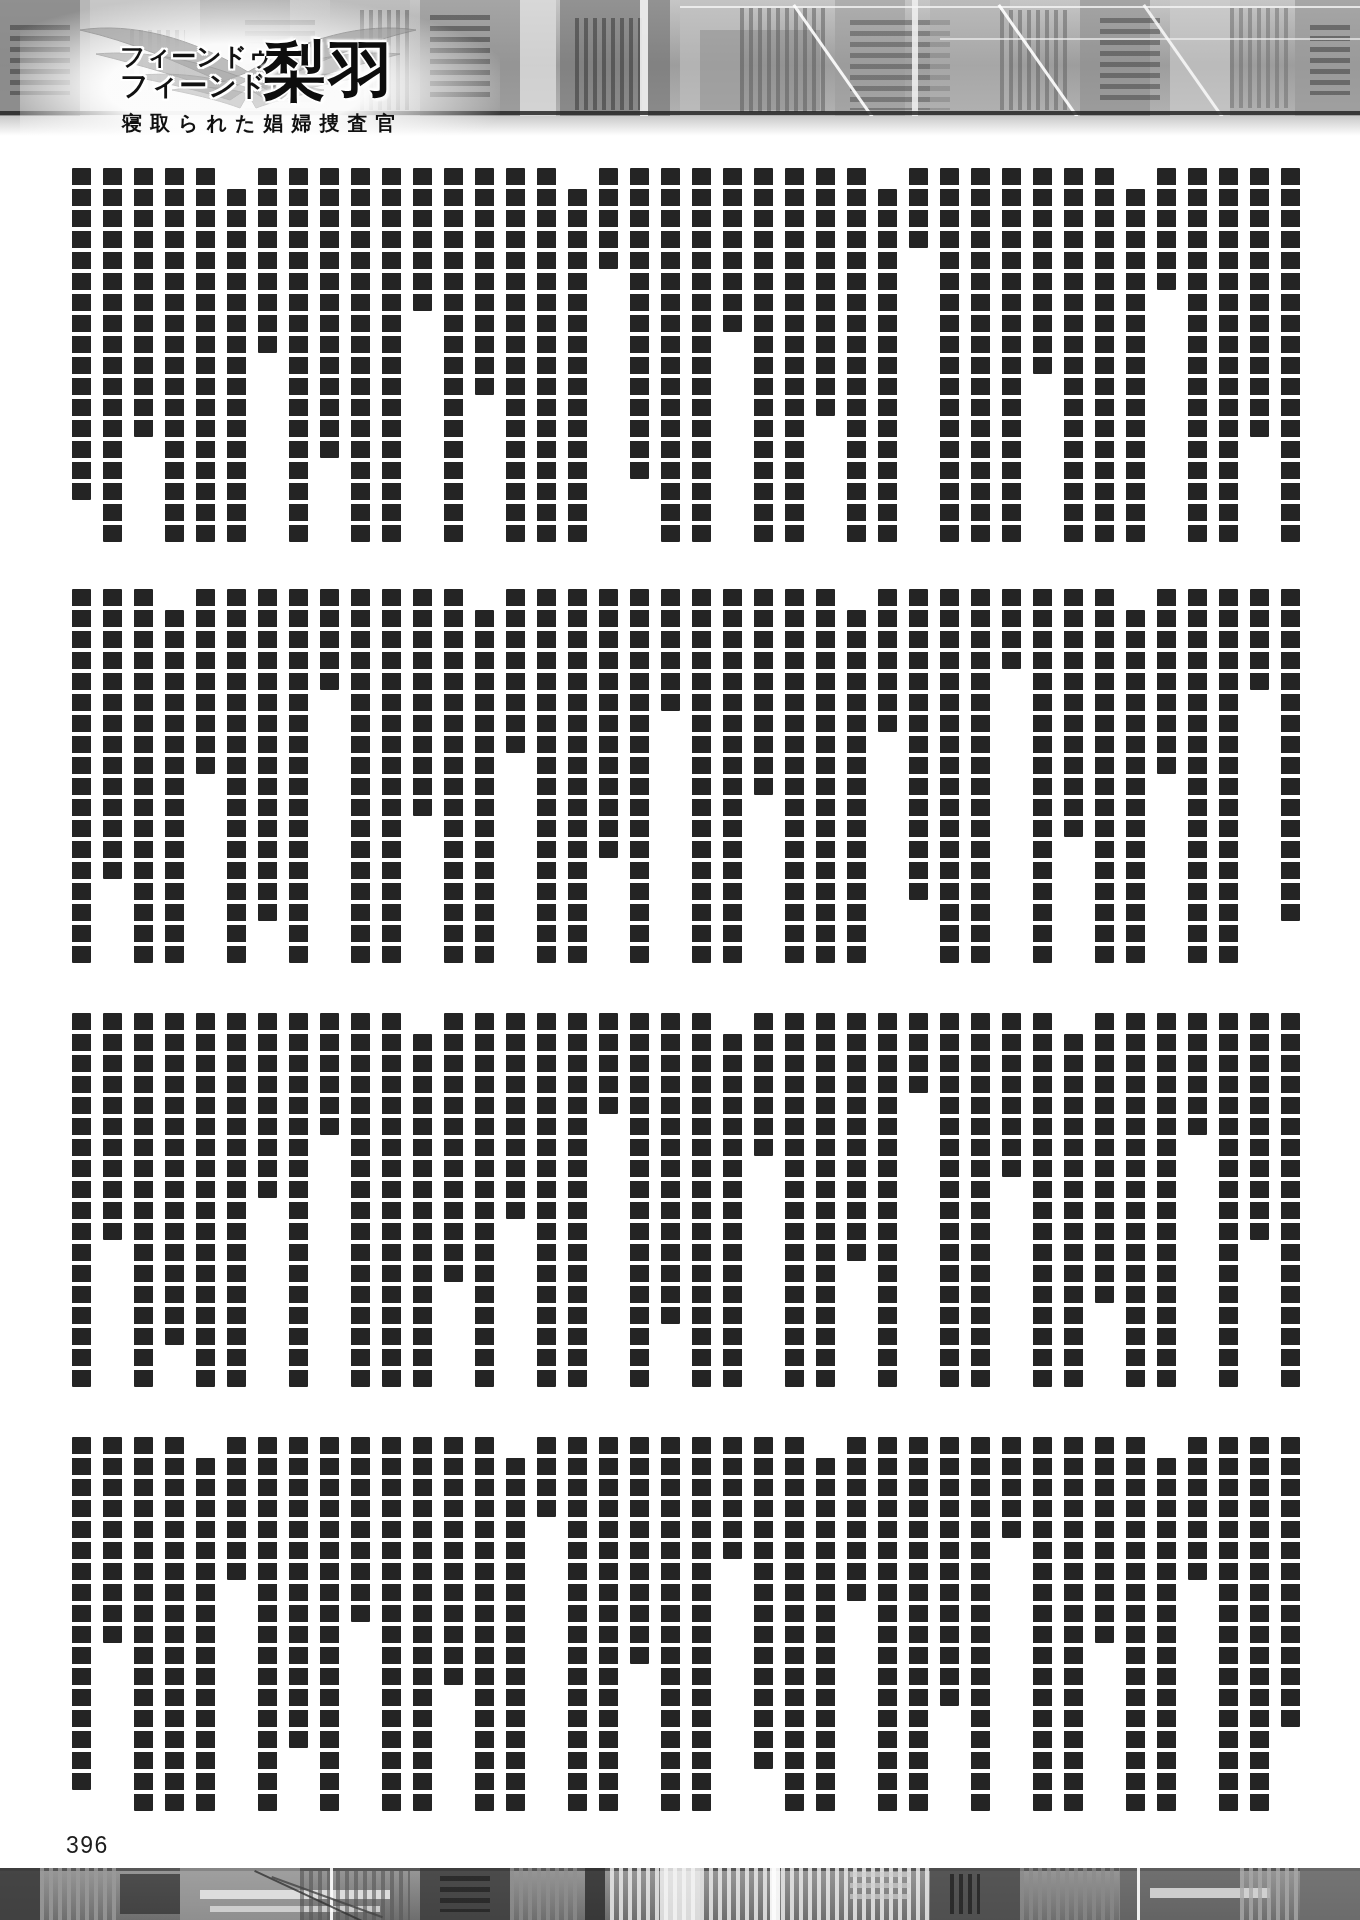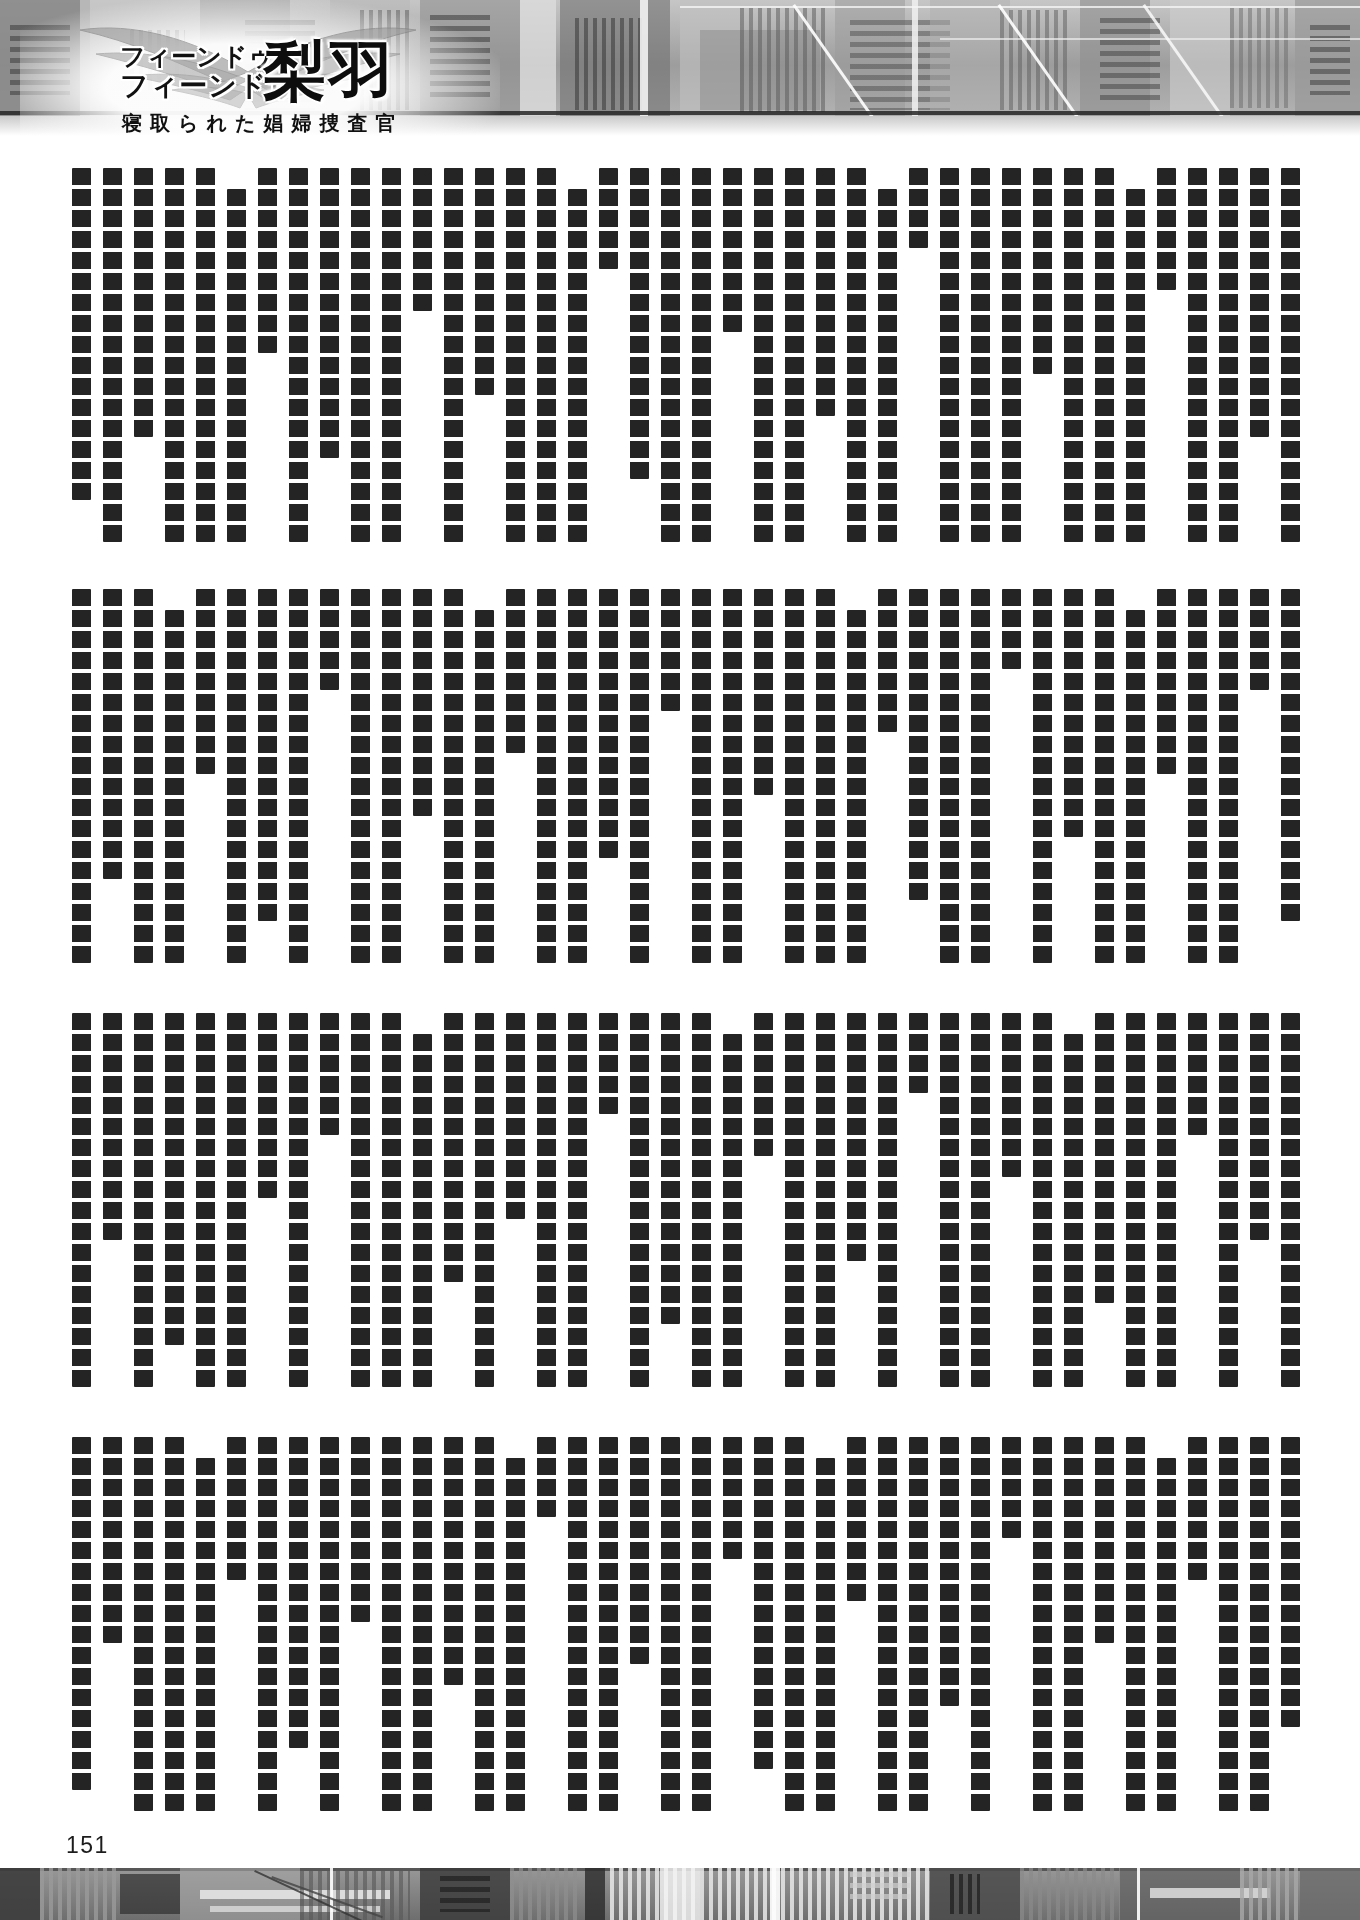--- a/index.html
+++ b/index.html
@@ -286,21 +286,21 @@
     <div class="col" style="margin-top: 0px; height: 311px;"></div>
     <div class="col" style="margin-top: 0px; height: 374px;"></div>
     <div class="col" style="margin-top: 0px; height: 143px;"></div>
     <div class="col" style="margin-top: 21px; height: 353px;"></div>
     <div class="col" style="margin-top: 0px; height: 374px;"></div>
     <div class="col" style="margin-top: 0px; height: 374px;"></div>
     <div class="col" style="margin-top: 0px; height: 206px;"></div>
     <div class="col" style="margin-top: 0px; height: 353px;"></div>
   </div>
 
-<div id="page-number">151</div>
+<div id="page-number">396</div>
 
 <div class="banner" id="footer-art">
     <div class="rect" style="left: 0px; top: 0px; width: 1360px; height: 3px; opacity: 0.6; background: rgb(43, 43, 43);"></div>
     <div class="rect" style="left: 0px; top: 0px; width: 40px; height: 52px; opacity: 0.9; background: rgb(60, 60, 60);"></div>
     <div class="rect" style="left: 40px; top: 0px; width: 80px; height: 52px; opacity: 0.8; background: repeating-linear-gradient(90deg, rgb(154, 154, 154) 0px, rgb(154, 154, 154) 4px, transparent 4px, transparent 9px);"></div>
     <div class="rect" style="left: 120px; top: 6px; width: 60px; height: 40px; opacity: 0.7; background: rgb(47, 47, 47);"></div>
     <div class="rect" style="left: 180px; top: 0px; width: 120px; height: 52px; opacity: 0.6; background: rgb(165, 165, 165);"></div>
     <div class="rect" style="left: 200px; top: 22px; width: 190px; height: 9px; opacity: 0.95; background: rgb(224, 224, 224);"></div>
     <div class="rect" style="left: 210px; top: 38px; width: 170px; height: 6px; opacity: 0.9; background: rgb(213, 213, 213);"></div>
     <div class="rect" style="left: 300px; top: 0px; width: 110px; height: 52px; opacity: 0.6; background: repeating-linear-gradient(90deg, rgb(86, 86, 86) 0px, rgb(86, 86, 86) 4px, transparent 4px, transparent 9px);"></div>

